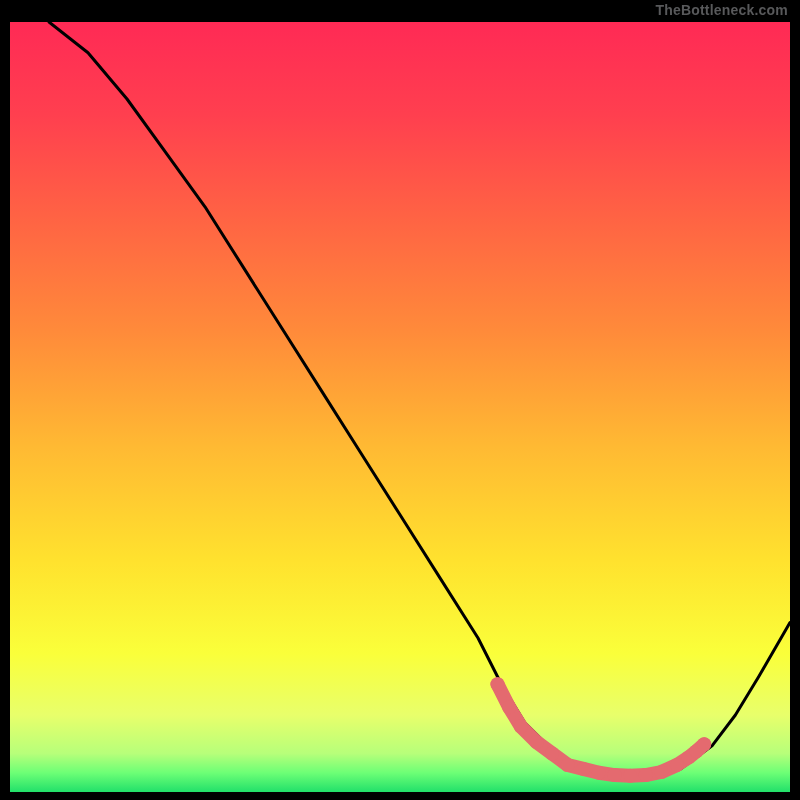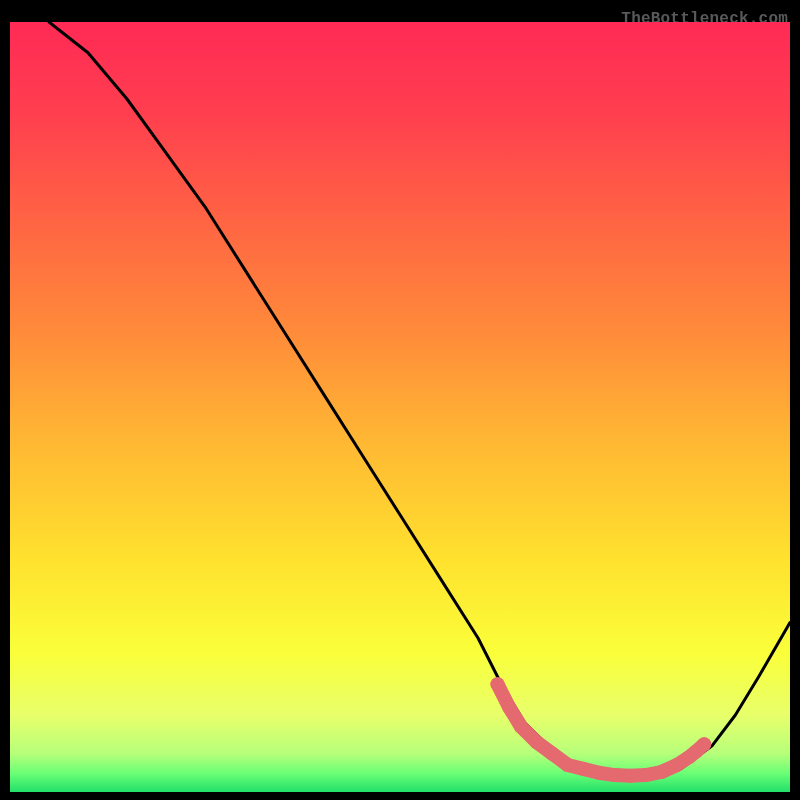--- a/index.html
+++ b/index.html
@@ -22,26 +22,25 @@
     position: absolute;
     left: 0;
     top: 0;
     width: 780px;
     height: 770px;
   }
   .watermark {
     position: absolute;
     top: 2px;
     right: 12px;
-    font-family: Liberation Mono, monospace;
-    font-size: 16px;
+    font-family: Liberation Sans, sans-serif;
+    font-size: 14px;
     font-weight: 600;
     color: #58595b;
     letter-spacing: 0.2px;
-    margin-top: 8px;
   }
 </style>
 </head>
 <body>
 
 <div class="watermark">TheBottleneck.com</div>
 
 <div class="frame">
   <svg class="plot-area" viewBox="0 0 780 770" preserveAspectRatio="none">
     <defs>

